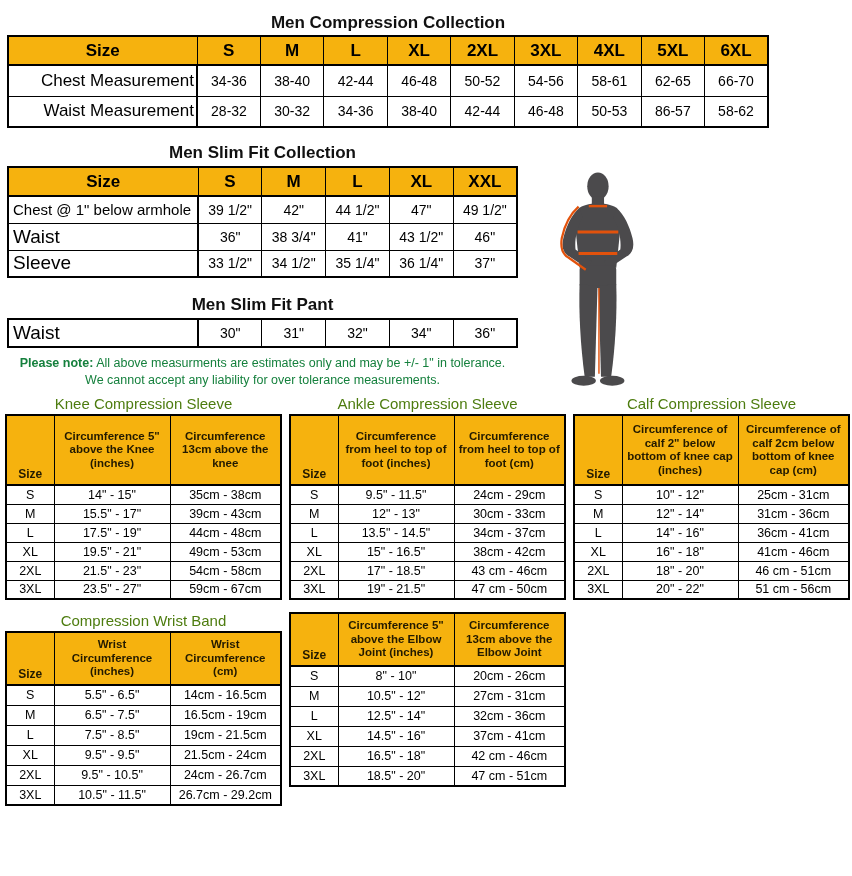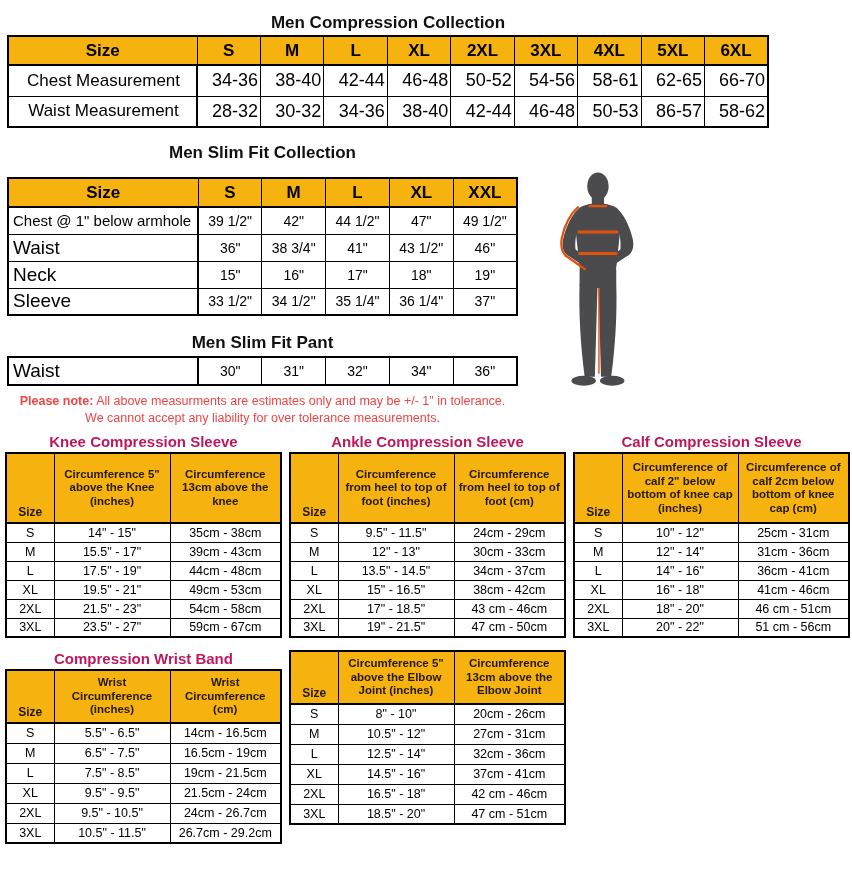--- a/index.html
+++ b/index.html
@@ -4,56 +4,56 @@
 <style>
   * { box-sizing: border-box; }
   html,body { margin:0; padding:0; }
   body {
     width:852px; height:876px; position:relative; overflow:hidden;
     background:#ffffff; color:#000;
     font-family:"Liberation Sans", sans-serif;
   }
   .title { font-weight:bold; text-align:center; color:#111; }
   #t1-title { width:762px; margin:13px 0 2px 7px; font-size:17px; }
-  #t2-title { width:511px; margin:15px 0 14px 7px; font-size:17px; }
+  #t2-title { width:511px; margin:15px 0 3px 7px; font-size:17px; }
   #t3-title { width:511px; margin:17px 0 3px 7px; font-size:17px;text-align:center; }
 
   table { border-collapse:collapse; table-layout:fixed; margin-left:7px; }
   table, td, th { border:1px solid #000; }
   table { border-width:2px; }
   td, th { padding:0 2px; overflow:hidden; white-space:nowrap; }
 
   
   .t1 { width:762px; }
   .t1 col.c0 { width:189px; }
   .t1 th { background:#F6B20E; height:29px; font-size:17px; font-weight:bold; text-align:center; }
-  .t1 td { height:31px; font-size:18px; text-align:right; }
-  .t1 td.lbl { font-size:17px; text-align:center; padding-left:4px; border-right-width:2px; }
+  .t1 td { height:31px; font-size:14px; text-align:center; }
+  .t1 td.lbl { font-size:17px; text-align:right; padding-left:4px; border-right-width:2px; }
   .t1 tr.hdr th { border-bottom-width:2px; }
 
   
   .t2, .t3 { width:511px; }
   .t2 col.c0, .t3 col.c0 { width:190px; }
   .t2 th { background:#F6B20E; height:29px; font-size:17px; font-weight:bold; text-align:center; }
   .t2 td, .t3 td { height:27px; font-size:14px; text-align:center; }
   .t3 td { height:28px; }
   .t2 td.lbl, .t3 td.lbl { text-align:left; font-size:19px; padding-left:4px; border-right-width:2px; }
   .t2 td.lbl.sm { font-size:15px; }
   .t2 tr.hdr th { border-bottom-width:2px; }
 
   
-  .note { width:521px; margin:7px 0 0 2px; text-align:center; font-size:12.5px; line-height:17px; color:#ef4444; }
+  .note { width:521px; margin:7px 0 0 2px; text-align:center; font-size:12.5px; line-height:17px; color:#15803d; }
   .note b { font-weight:bold; }
 
   
   .grid-row { display:flex; gap:7px; margin-left:5px; }
   #grid1 { margin-top:6px; }
   #grid2 { margin-top:12px; }
   .small-block { width:277px; }
-  .small-title { font-size:15px; font-weight:bold; text-align:center; margin-bottom:2px; color:#be185d; }
+  .small-title { font-size:15px; font-weight:normal; text-align:center; margin-bottom:2px; color:#4d7c0f; }
   .ts { width:277px; margin-left:0; }
   .ts col.c-size { width:48px; }
   .ts col.c-in { width:116px; }
   .ts col.c-cm { width:111px; }
   .ts th { background:#F6B20E; font-size:11.5px; font-weight:bold; text-align:center;
            white-space:normal; line-height:13.5px; color:#231a00; vertical-align:middle; padding:2px 3px; }
   .ts th.size { vertical-align:bottom; font-size:12px; padding-bottom:3px; }
   .ts tr.hdr th { border-bottom-width:2px; height:70px; }
   .ts td { text-align:center; font-size:12.5px; height:19px; }
   .ts.tall tr.hdr th { height:53px; }
@@ -146,28 +146,20 @@
     <td>47"</td>
     <td>49 1/2"</td>
   </tr>
   <tr>
     <td class="lbl">Waist</td>
     <td>36"</td>
     <td>38 3/4"</td>
     <td>41"</td>
     <td>43 1/2"</td>
     <td>46"</td>
-  </tr>
-  <tr>
-    <td class="lbl">Neck</td>
-    <td>15"</td>
-    <td>16"</td>
-    <td>17"</td>
-    <td>18"</td>
-    <td>19"</td>
   </tr>
   <tr>
     <td class="lbl">Sleeve</td>
     <td>33 1/2"</td>
     <td>34 1/2"</td>
     <td>35 1/4"</td>
     <td>36 1/4"</td>
     <td>37"</td>
   </tr>
 </tbody>

